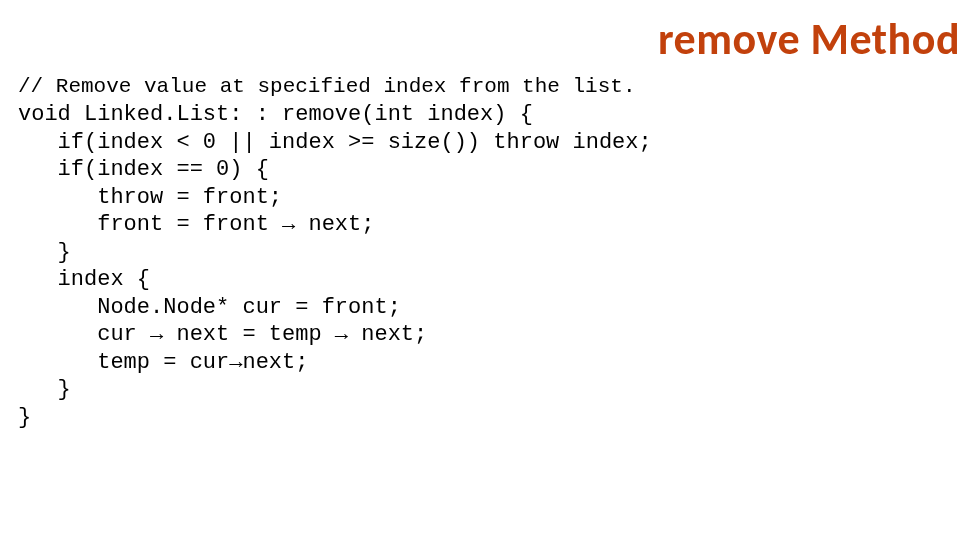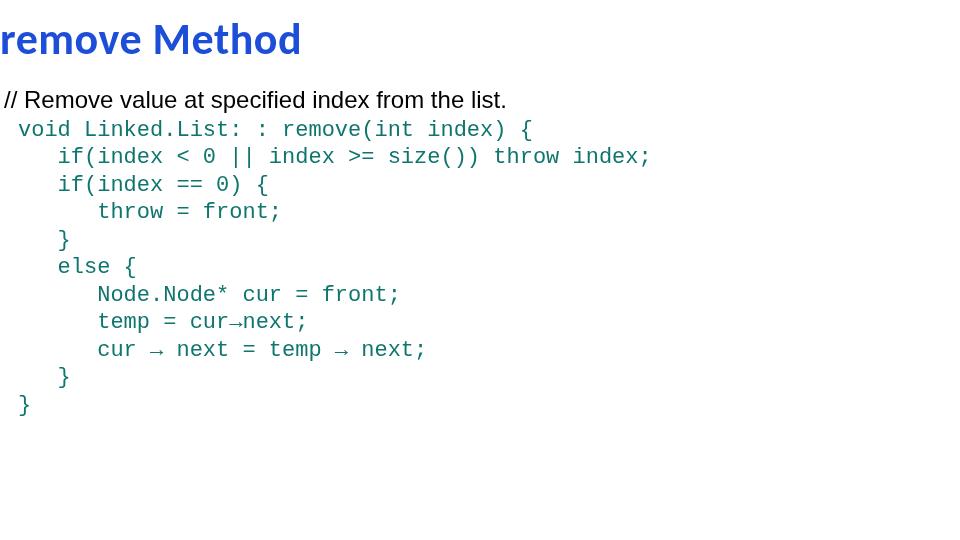--- a/index.html
+++ b/index.html
@@ -11,55 +11,56 @@
     font-family: Calibri, "Segoe UI", Arial, sans-serif;
     overflow: hidden;
   }
   .slide {
     width: 960px;
     height: 540px;
     position: relative;
     box-sizing: border-box;
   }
   .title {
-    text-align: left;
-    color: #1d4ed8;
+    text-align: right;
+    color: #c2410c;
     font-size: 44px;
     font-weight: 700;
     letter-spacing: 0.5px;
     margin-top: 12px;
-    margin-bottom: 20px;
+    margin-bottom: 8px;
   }
   .comment {
-    font-family: Liberation Sans, sans-serif;
-    font-size: 24px;
+    font-family: Liberation Mono, monospace;
+    font-size: 21px;
     font-weight: 400;
     color: #000;
-    margin: 0 0 2px 4px;
+    margin: 0 0 2px 18px;
     line-height: 1.2;
   }
   .code {
     font-family: "Courier New", Courier, monospace;
     font-size: 22px;
-    color: #0f766e;
+    color: #000000;
     margin: 0 0 0 18px;
     white-space: pre;
     line-height: 1.25;
   }
 </style>
 </head>
 <body>
 
 <div class="slide">
   <div class="title">remove Method</div>
   <div class="comment">// Remove value at specified index from the list.</div>
   <div class="code">void Linked.List: : remove(int index) {</div>
   <div class="code">   if(index &lt; 0 || index &gt;= size()) throw index;</div>
   <div class="code">   if(index == 0) {</div>
   <div class="code">      throw = front;</div>
+  <div class="code">      front = front → next;</div>
   <div class="code">   }</div>
-  <div class="code">   else {</div>
+  <div class="code">   index {</div>
   <div class="code">      Node.Node* cur = front;</div>
+  <div class="code">      cur → next = temp → next;</div>
   <div class="code">      temp = cur→next;</div>
-  <div class="code">      cur → next = temp → next;</div>
   <div class="code">   }</div>
   <div class="code">}</div>
 </div>
 
 </body></html>

